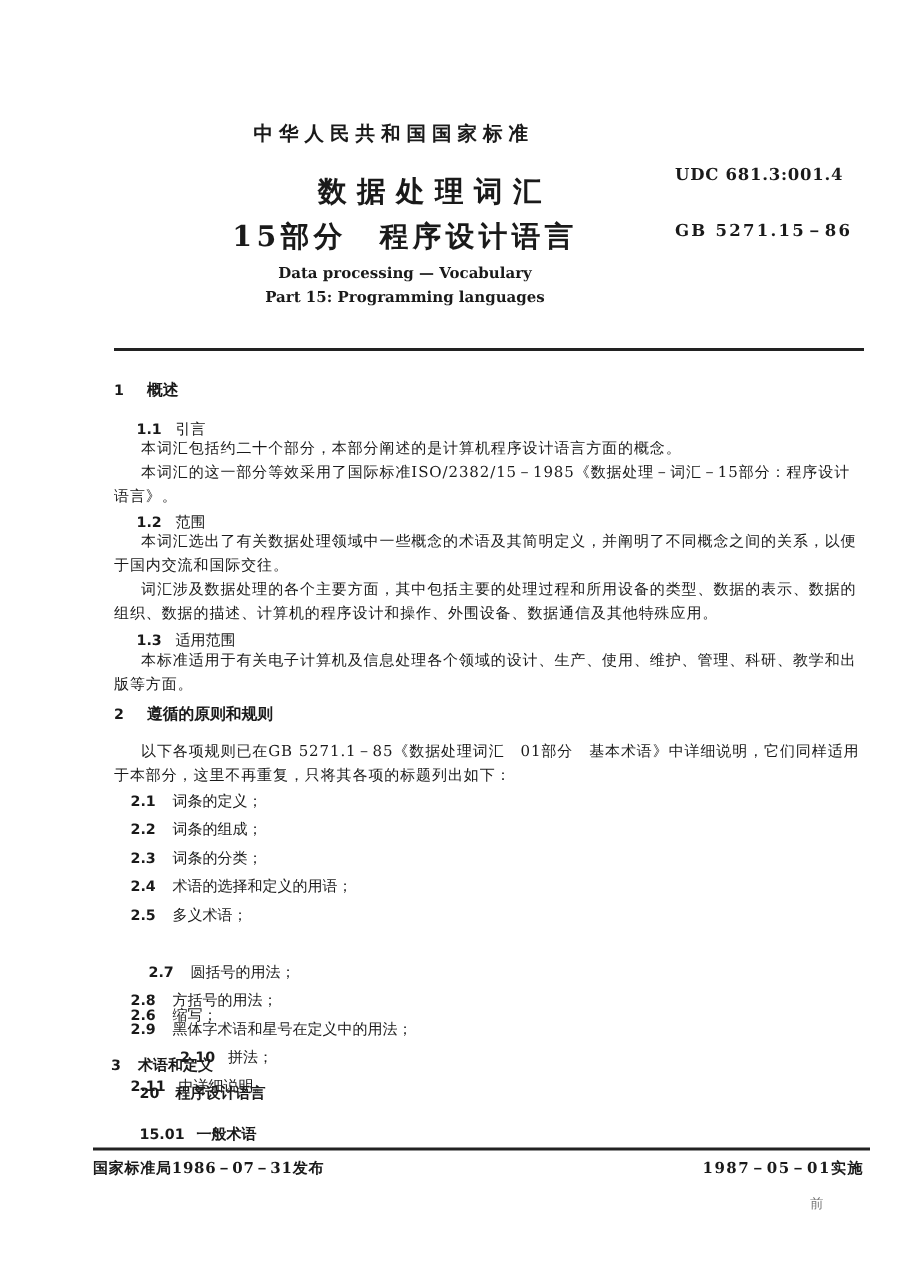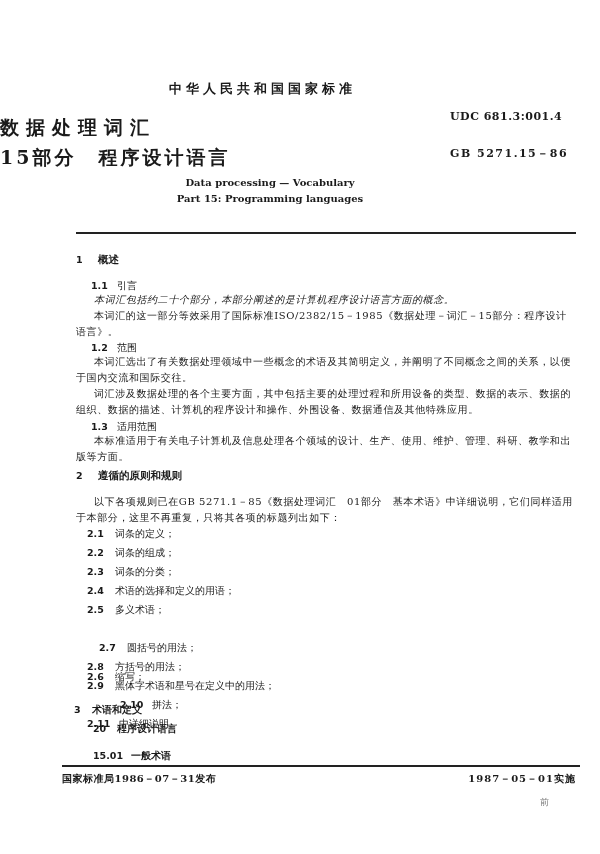--- a/index.html
+++ b/index.html
@@ -4,22 +4,22 @@
 <style>
   html, body { margin: 0; padding: 0; }
   body {
     width: 600px; height: 854px; background: #ffffff; position: relative; overflow: hidden;
     font-family: "DejaVu Serif", serif; color: #1a1a1a;
   }
   .abs { position: absolute; }
   .std-name { left: 0; width: 496px; top: 80px; text-align: center; font-size: 13px; letter-spacing: 4px; font-weight: bold; padding-left: 29px; box-sizing: border-box;}
   .udc { left: 450px; top: 110px; font-size: 11px; font-weight: bold; letter-spacing: 0.5px; }
   .gb { left: 450px; top: 146px; font-size: 11px; font-weight: bold; letter-spacing: 1.5px; }
-  .title1 { left: 0; width: 540px; top: 115px; font-size: 19px; font-weight: bold; letter-spacing: 7px; }
-  .title2 { left: 0; width: 540px; top: 145px; text-align: left; font-size: 19px; font-weight: bold; letter-spacing: 3px; }
+  .title1 { left: 0; width: 540px; top: 115px; text-align: center; font-size: 19px; font-weight: bold; letter-spacing: 7px; padding-left: 20px; }
+  .title2 { left: 0; width: 540px; top: 145px; text-align: center; font-size: 19px; font-weight: bold; letter-spacing: 3px; }
   .en1 { left: 0; width: 540px; top: 177px; text-align: center; font-size: 10px; font-weight: bold; }
   .en2 { left: 0; width: 540px; top: 193px; text-align: center; font-size: 10px; font-weight: bold; }
   .hr { height: 1.5px; background: #222; left: 76px; width: 500px; }
   .hr-top { top: 232px; }
   .hr-bottom { top: 765px; }
   .sec { font-weight: bold; font-size: 10.5px; }
   .sub { font-size: 10px; }
   .num { font-family: "DejaVu Sans", sans-serif; font-weight: bold; font-size: 9.5px; display: inline-block; }
   .para { left: 76px; width: 500px; font-size: 10px; line-height: 16px; text-indent: 18px; letter-spacing: 0.6px; }
   .item { left: 87px; font-size: 10px; }
@@ -41,21 +41,21 @@
 
 <div class="abs hr hr-top"></div>
 
 <div class="abs sec" style="left:76px; top:253px;">
   <span class="num" style="width:22px;">1</span><span>概述</span>
 </div>
 
 <div class="abs sub" style="left:91px; top:279px;">
   <span class="num" style="width:26px;">1.1</span><span>引言</span>
 </div>
-<div class="abs para" style="top:292px;font-style:italic;">本词汇包括约二十个部分，本部分阐述的是计算机程序设计语言方面的概念。</div>
+<div class="abs para" style="top:292px;">本词汇包括约二十个部分，本部分阐述的是计算机程序设计语言方面的概念。</div>
 <div class="abs para" style="top:308px;">本词汇的这一部分等效采用了国际标准ISO/2382/15－1985《数据处理－词汇－15部分：程序设计语言》。</div>
 
 <div class="abs sub" style="left:91px; top:341px;">
   <span class="num" style="width:26px;">1.2</span><span>范围</span>
 </div>
 <div class="abs para" style="top:354px;">本词汇选出了有关数据处理领域中一些概念的术语及其简明定义，并阐明了不同概念之间的关系，以便于国内交流和国际交往。</div>
 <div class="abs para" style="top:386px;">词汇涉及数据处理的各个主要方面，其中包括主要的处理过程和所用设备的类型、数据的表示、数据的组织、数据的描述、计算机的程序设计和操作、外围设备、数据通信及其他特殊应用。</div>
 
 <div class="abs sub" style="left:91px; top:420px;">
   <span class="num" style="width:26px;">1.3</span><span>适用范围</span>

